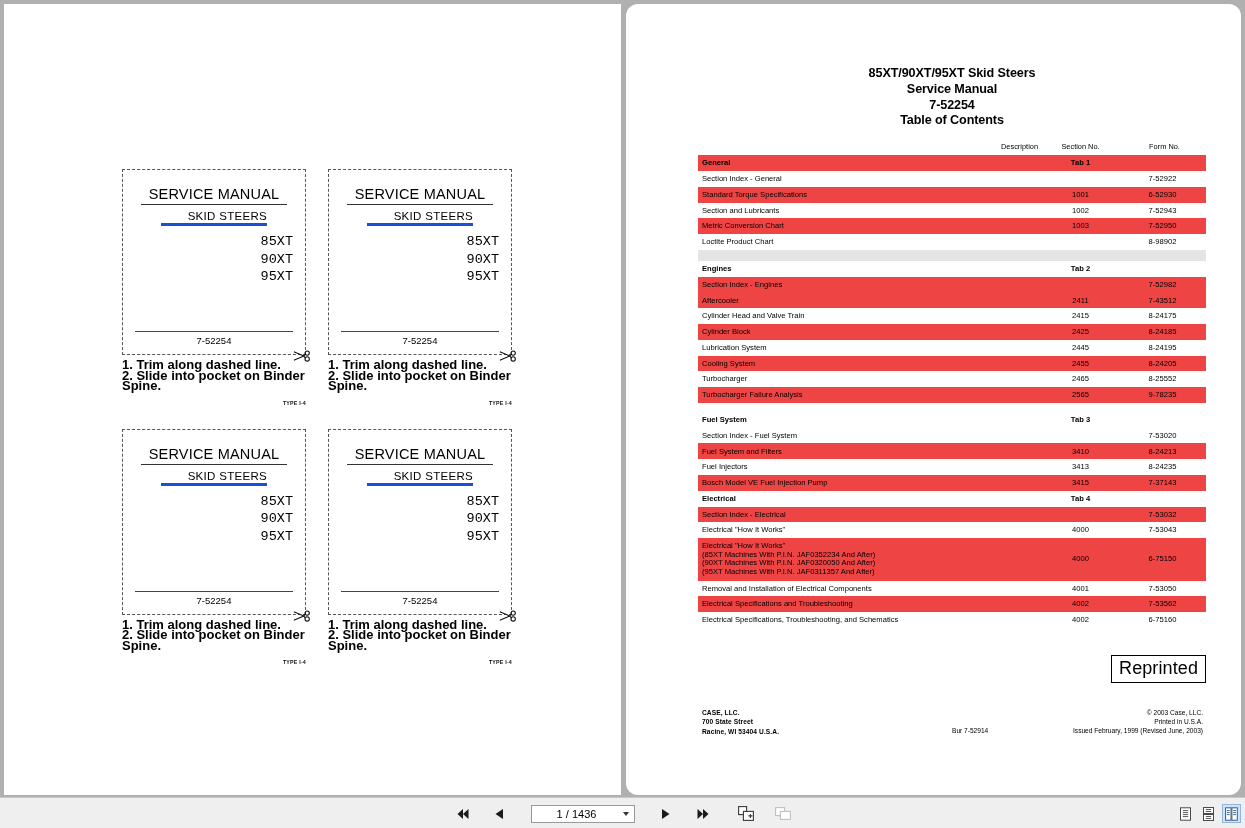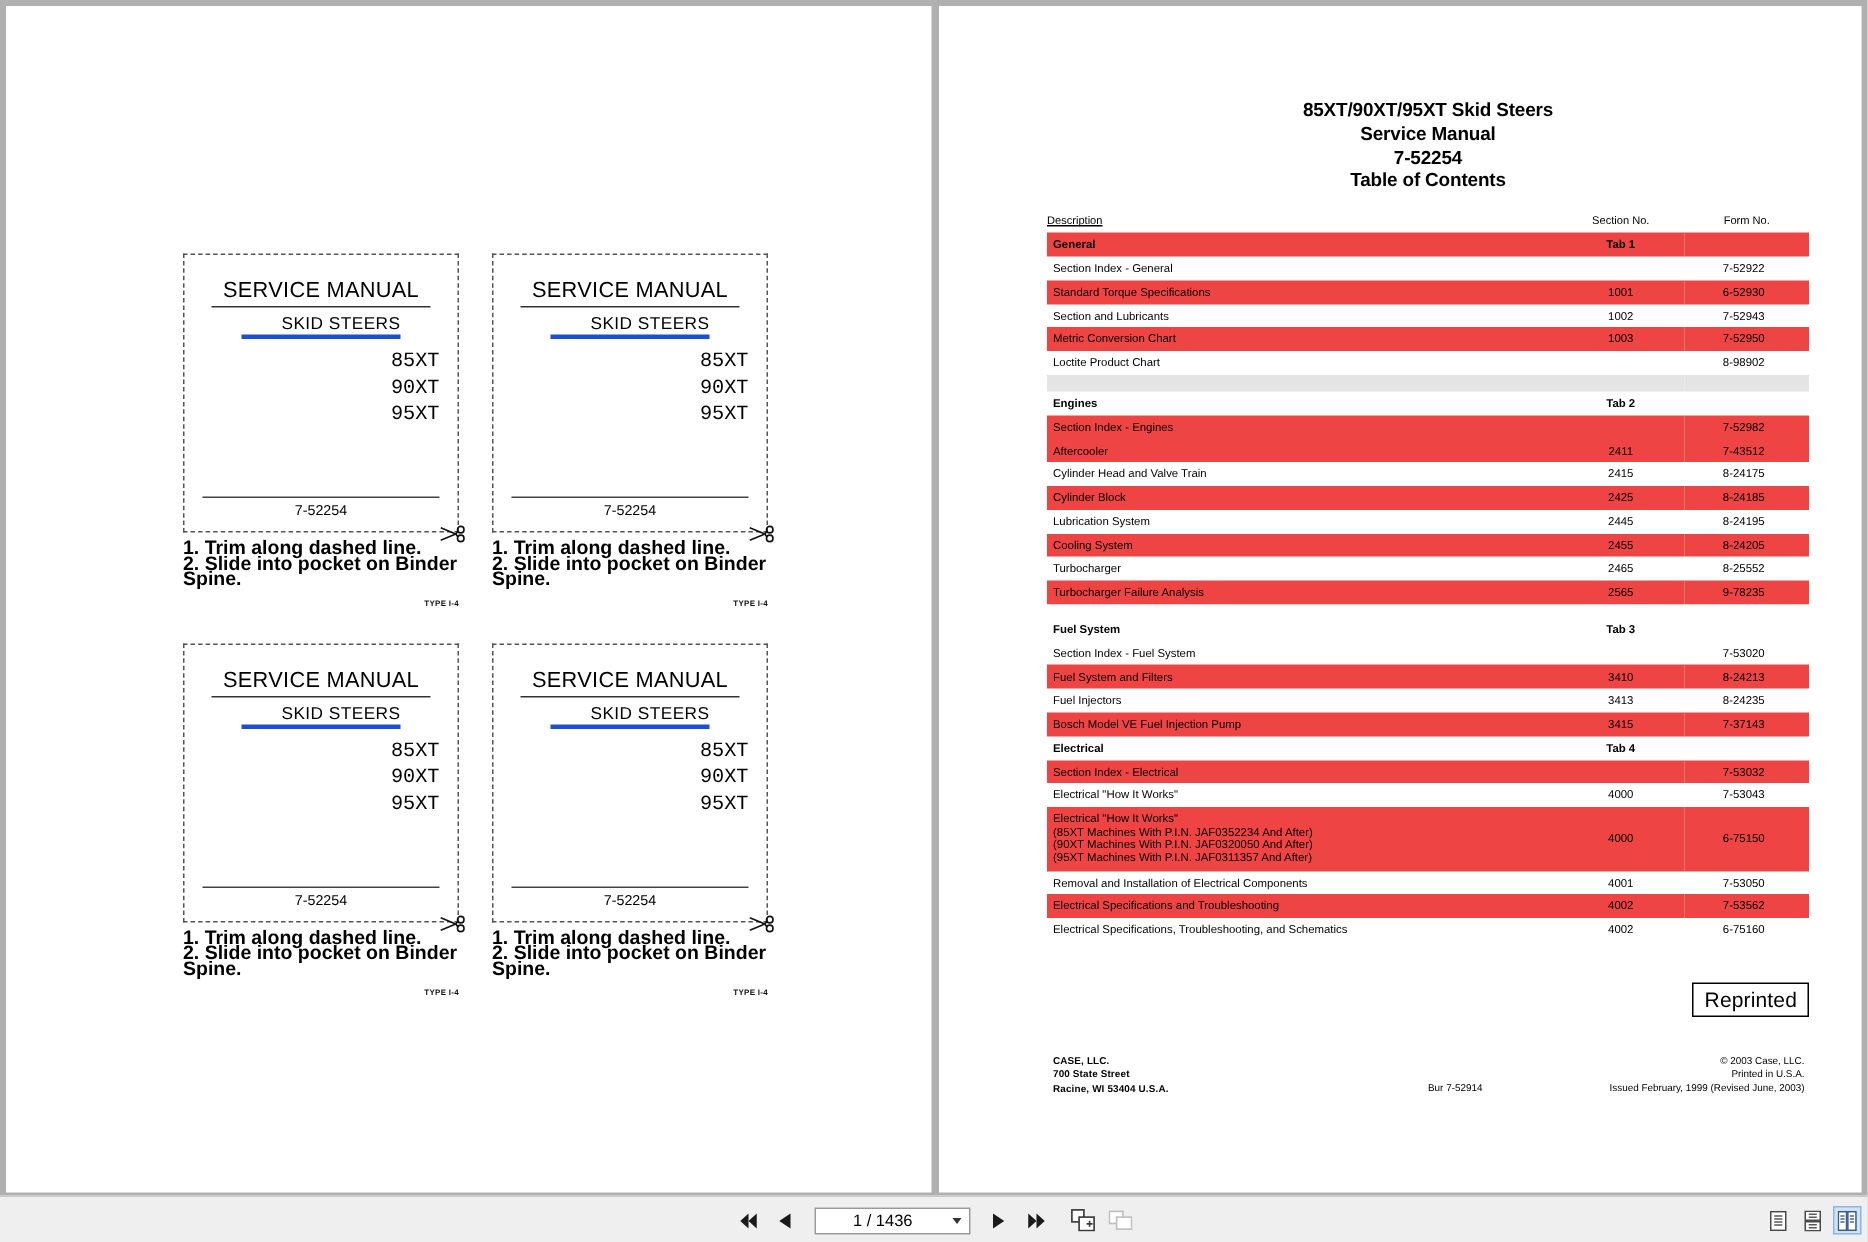--- a/index.html
+++ b/index.html
@@ -31,21 +31,21 @@
   }
 
   .page {
     position: absolute;
     top: 4px;
     height: 791px;
     background: #ffffff;
     box-sizing: border-box;
   }
   .page-left  { left: 4px;   width: 617px; }
-  .page-right { left: 626px; width: 615px; }
+  .page-right { left: 626px; width: 615px; border-radius: 12px; }
 
   
   .cards {
     position: absolute;
     left: 118px;
     top: 165px;
     width: 390px;
   }
   .card-row { display: flex; gap: 22px; margin-bottom: 23px; }
 
@@ -146,21 +146,21 @@
   table.toc col.c-sec  { width: 85px; }
   table.toc col.c-form { width: 83px; }
 
   table.toc th {
     font-weight: normal;
     font-size: 7.4px;
     color: #000;
     padding: 0 0 4px 0;
     text-align: center;
   }
-  table.toc th.h-desc { text-align: left; text-decoration: underline; }
+  table.toc th.h-desc { text-align: right; }
   table.toc th.h-sec  { text-align: center; }
   table.toc th.h-form { text-align: center; }
 
   table.toc td {
     font-size: 7.6px;
     color: #000;
     padding: 3.1px 0;
     vertical-align: middle;
     line-height: 9.6px;
   }
@@ -176,21 +176,21 @@
   tr.multi td { line-height: 8.6px; padding: 4px 0; }
 
   .reprint-wrap {
     margin-top: 27px;
     text-align: right;
   }
   .reprinted {
     display: inline-block;
     border: 1.3px solid #000;
     padding: 2px 7px 3px 7px;
-    font-size: 14px;
+    font-size: 18px;
     color: #000;
     letter-spacing: .1px;
   }
 
   .footer {
     margin-top: 25px;
     position: relative;
     height: 40px;
     font-size: 6.6px;
     color: #000;
@@ -220,21 +220,21 @@
     border-top: 1px solid #c8c8c8;
     box-sizing: border-box;
   }
   .tb-center {
     position: absolute;
     left: 50%;
     transform: translateX(-50%);
     top: 0; height: 31px;
     display: flex;
     align-items: center;
-    gap: 8px;
+    gap: 20px;
   }
   .tb-btn {
     width: 17px; height: 19px;
     display: flex; align-items: center; justify-content: center;
     color: #1a1a1a;
     background: transparent;
     border: none;
     padding: 0;
     cursor: pointer;
   }

